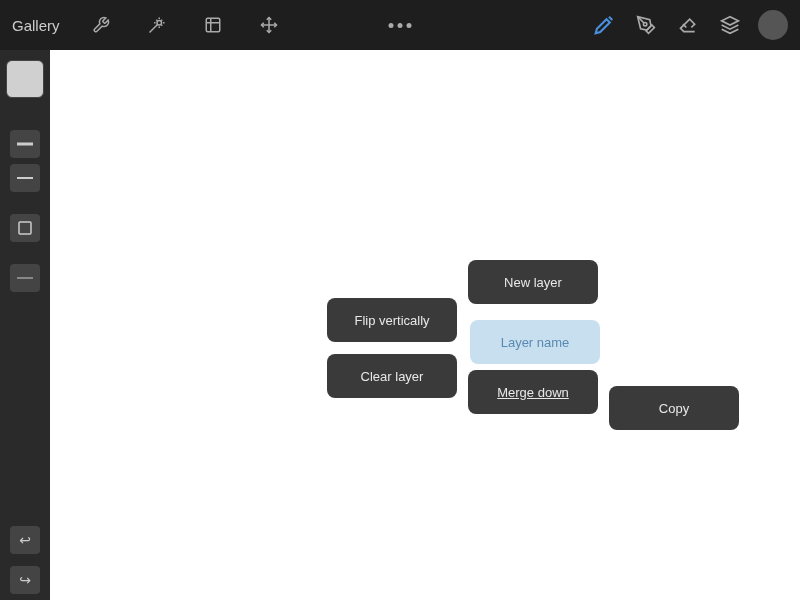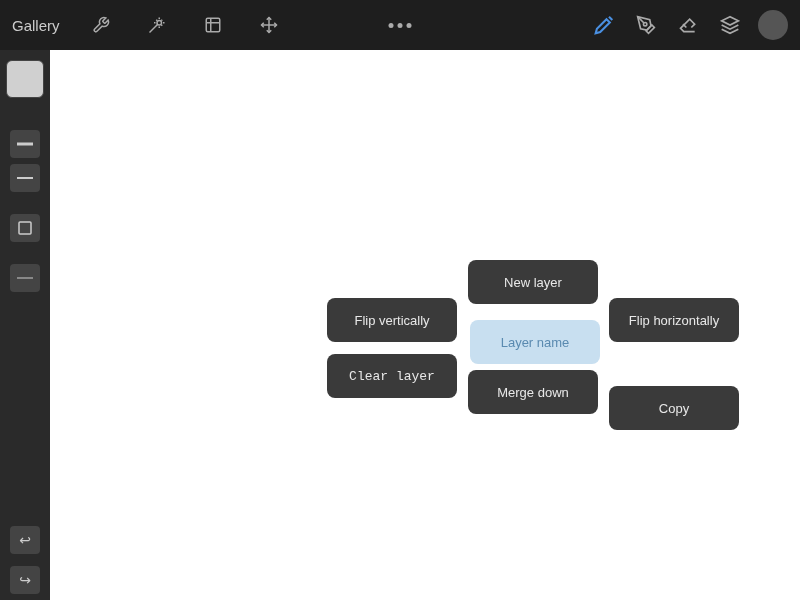--- a/index.html
+++ b/index.html
@@ -167,23 +167,23 @@
     .ctx-btn-active {
       background: #c8dff0;
       color: #5a8ab0;
     }
 
     
     #btn-new-layer    { left: 418px; top: 210px; }
     #btn-flip-vert    { left: 277px; top: 248px; }
     #btn-flip-horiz   { left: 559px; top: 248px; }
     #btn-rename       { left: 420px; top: 270px; }
-    #btn-clear-layer  { left: 277px; top: 304px; font-family: Liberation Mono, monospace; }
+    #btn-clear-layer  { left: 277px; top: 304px; }
     #btn-copy         { left: 559px; top: 304px; margin-top: 32px; }
-    #btn-merge-down   { left: 418px; top: 320px; }
+    #btn-merge-down   { left: 418px; top: 320px; text-decoration: underline; }
   </style>
 </head>
 <body>
 
 <div id="topbar">
   <div id="topbar-left">
     <button id="gallery-btn">
       <span>Gallery</span>
     </button>
     <div class="top-icon">
@@ -292,23 +292,20 @@
   <div id="canvas-area">
 
     <button id="btn-new-layer" class="ctx-btn">
       <span>New layer</span>
     </button>
 
     <button id="btn-flip-vert" class="ctx-btn">
       <span>Flip vertically</span>
     </button>
 
-    <button id="btn-flip-horiz" class="ctx-btn">
-      <span>Flip horizontally</span>
-    </button>
 
     <button id="btn-rename" class="ctx-btn ctx-btn-active">
       <span>Layer name</span>
     </button>
 
     <button id="btn-clear-layer" class="ctx-btn">
       <span>Clear layer</span>
     </button>
 
     <button id="btn-copy" class="ctx-btn">

